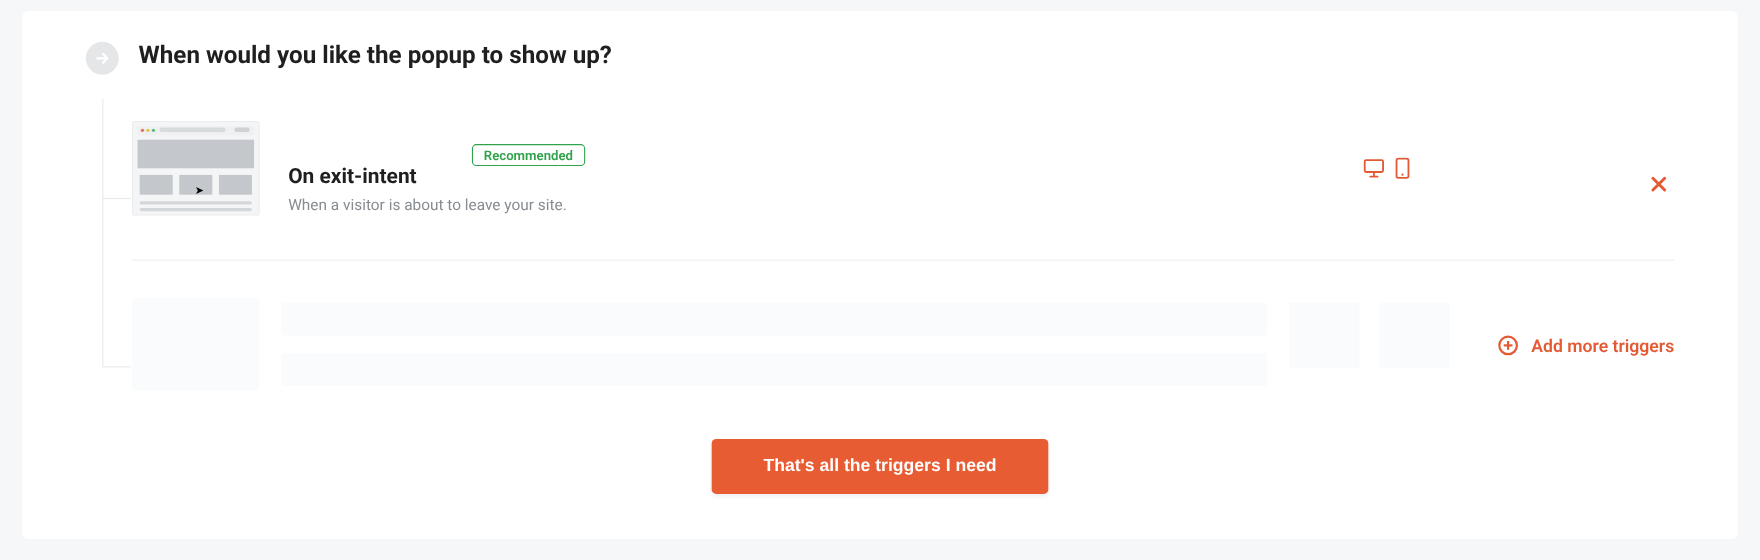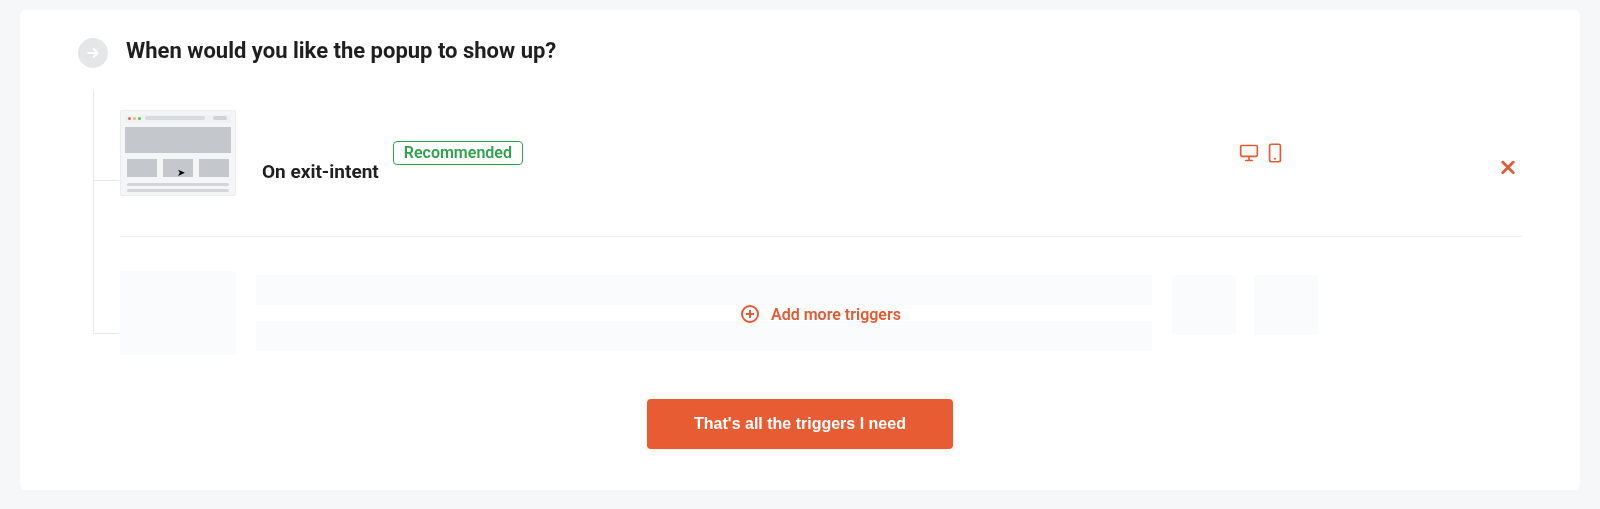--- a/index.html
+++ b/index.html
@@ -129,25 +129,26 @@
   }
   .trigger-title {
     font-size: 19px;
     font-weight: 700;
     color: var(--text-900);
     margin-top: 36px;
   }
   .badge {
     border: 1px solid var(--green);
     color: var(--green);
-    font-size: 16px;
+    font-size: 12px;
     font-weight: 600;
     padding: 3px 10px;
     border-radius: 4px;
     line-height: 1;
+    margin-left: 36px;
   }
   .trigger-desc {
     margin-top: 8px;
     font-size: 14px;
     color: var(--text-500);
   }
 
   .device-icons {
     display: flex;
     align-items: center;
@@ -184,21 +185,21 @@
   .skel.long1  { left:136px; top:4px;  width:896px; height:30px; }
   .skel.long2  { left:136px; top:50px; width:896px; height:30px; }
   .skel.sq1    { left:1052px; top:4px; width:64px; height:60px; }
   .skel.sq2    { left:1134px; top:4px; width:64px; height:60px; }
 
   .add-link {
     position: absolute;
     left: 0; right: 0; top: 0; bottom: 0;
     display: flex;
     align-items: center;
-    justify-content: center;
+    justify-content: flex-end;
     gap: 12px;
     color: var(--orange);
     font-size: 16px;
     font-weight: 600;
     cursor: pointer;
   }
   .add-link .plus {
     width: 18px; height: 18px;
     border: 2px solid var(--orange);
     border-radius: 50%;
@@ -261,20 +262,21 @@
       <span class="line l1"></span>
         <span class="line l2"></span>
       <span class="cursor">➤</span>
     </div>
 
     <div class="trigger-text">
       <div class="trigger-title-line">
         <span class="trigger-title">On exit-intent</span>
         <span class="badge">Recommended</span>
       </div>
+      <div class="trigger-desc">When a visitor is about to leave your site.</div>
     </div>
 
     <div class="device-icons">
       <span>
         <svg width="22" height="20" viewBox="0 0 24 24" fill="none">
           <rect x="2" y="3" width="20" height="13" rx="1.5" stroke="currentColor" stroke-width="2"></rect>
           <path d="M8 21h8M12 17v4" stroke="currentColor" stroke-width="2" stroke-linecap="round"></path>
         </svg>
       </span>
       <span>

